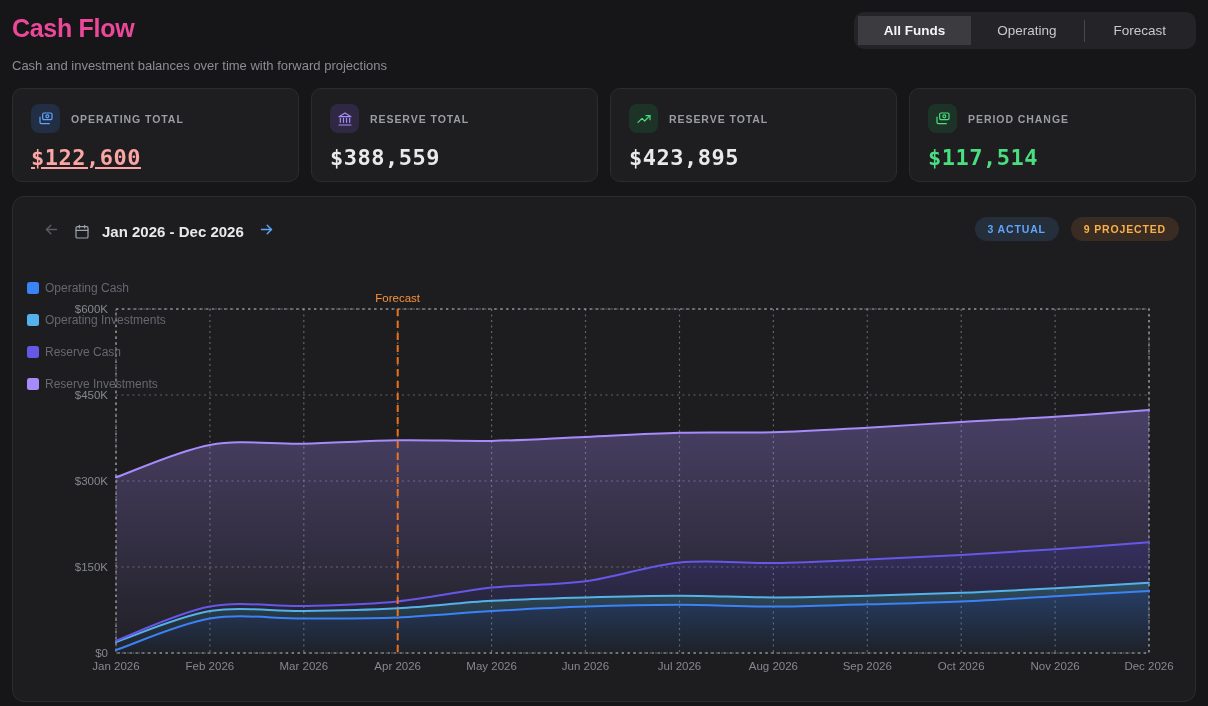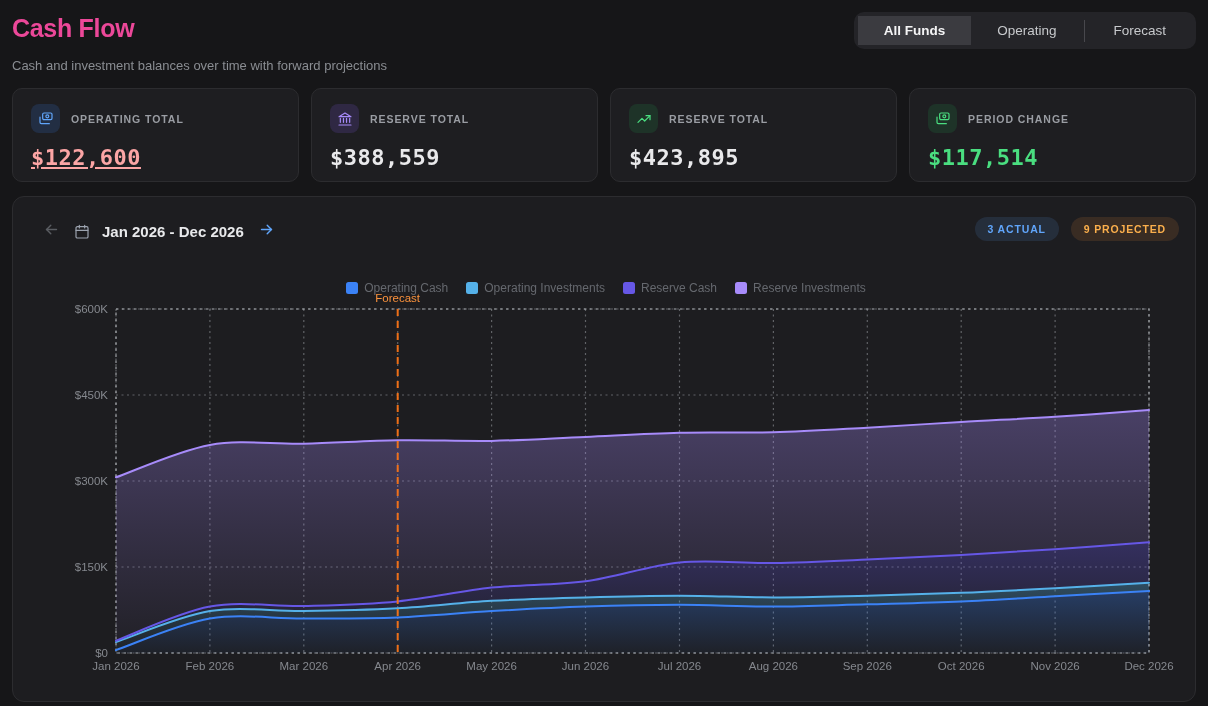--- a/index.html
+++ b/index.html
@@ -35,22 +35,22 @@
                 border:1px solid #2c2c2f; border-radius:12px; overflow:hidden; }
   .chart-header { position:absolute; top:20px; left:28px; right:16px; display:flex;
                   align-items:center; justify-content:space-between; z-index:2; }
   .range-nav { display:flex; align-items:flex-end; gap:12px; }
   .nav-arrow { background:none; border:none; cursor:pointer; display:flex; align-items:center; padding:2px; }
   .range-label { font-size:15px; font-weight:600; color:#e8e9eb; }
   .badge-row { display:flex; align-items:center; gap:12px; }
   .pill { font-size:10.5px; font-weight:700; letter-spacing:0.08em; padding:6px 13px;
           border-radius:999px; white-space:nowrap; }
 
-  .chart-legend { position:absolute; top:84px; left:4px; right:0; display:flex;
-                  justify-content:center; gap:18px; z-index:2; }
+  .chart-legend { position:absolute; top:84px; left:14px; right:0; display:flex;
+                  justify-content:center; gap:18px; z-index:2;flex-direction:column; }
   .legend-item { display:flex; align-items:center; gap:6px; cursor:pointer; }
   .legend-swatch { width:12px; height:12px; border-radius:2.5px; }
   .legend-text { font-size:12px; color:#65686e; }
 
   .chart-svg { position:absolute; inset:0; }
 </style>
 </head>
 <body>
 
 <div class="page">

